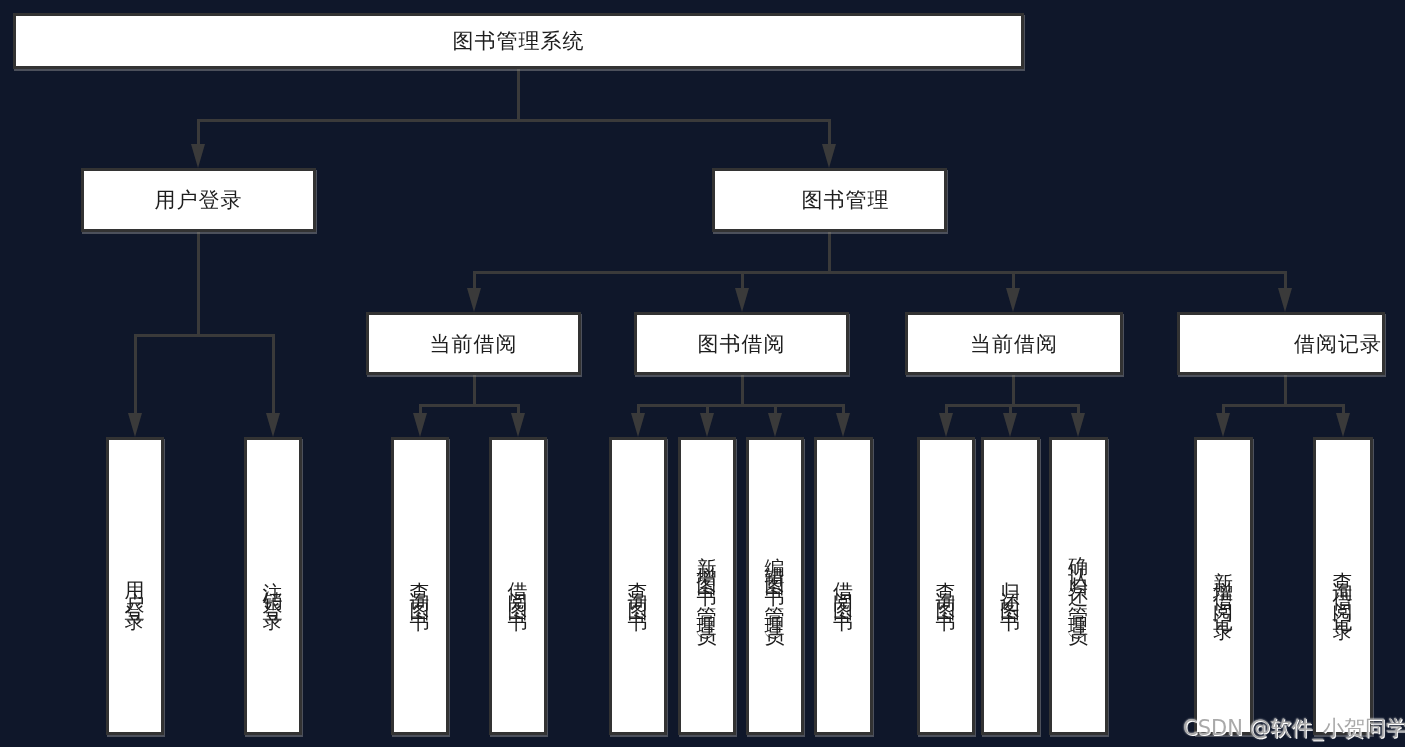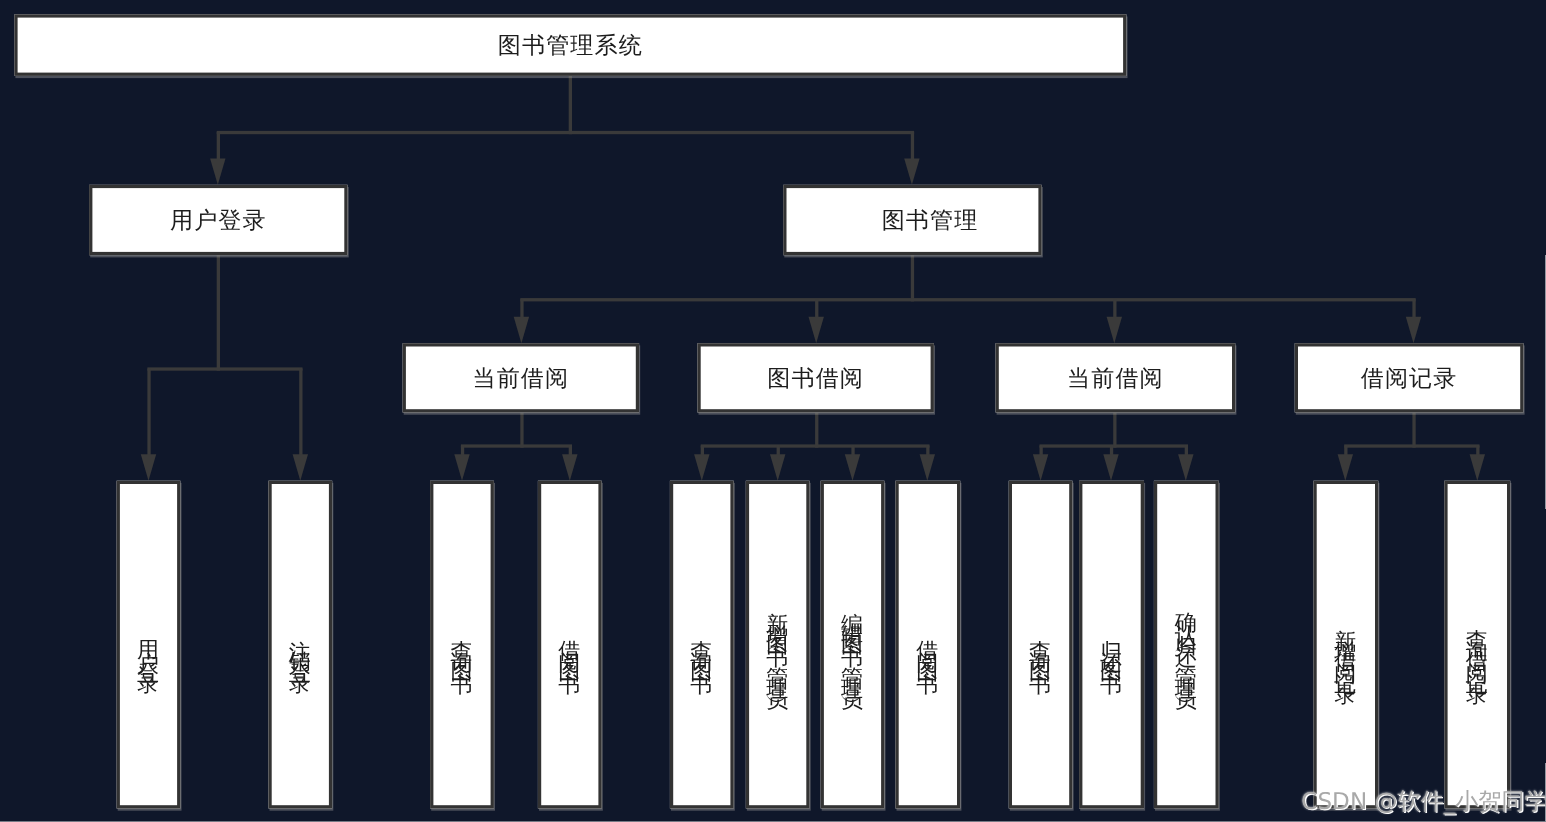--- a/index.html
+++ b/index.html
@@ -98,21 +98,21 @@
       </div>
       <div class="node h" style="left: 366px; top: 312px; width: 215px; height: 63px;">
         <span>当前借阅</span>
       </div>
       <div class="node h" style="left: 634px; top: 312px; width: 215px; height: 63px; align-items: center;">
         <span>图书借阅</span>
       </div>
       <div class="node h" style="left: 905px; top: 312px; width: 218px; height: 63px; text-align: center;">
         <span>当前借阅</span>
       </div>
-      <div class="node h" style="left: 1177px; top: 312px; width: 208px; height: 63px;">
+      <div class="node h" style="left: 1177px; top: 312px; width: 208px; height: 63px; justify-content: flex-end;">
         <span>借阅记录</span>
       </div>
       <div class="node v" style="left: 106px; top: 437px; width: 58px; height: 298px;">
         <span>用户登录</span>
       </div>
       <div class="node v" style="left: 244px; top: 437px; width: 58px; height: 298px;">
         <span>注销登录</span>
       </div>
       <div class="node v" style="left: 391px; top: 437px; width: 58px; height: 298px;">
         <span>查询图书</span>

